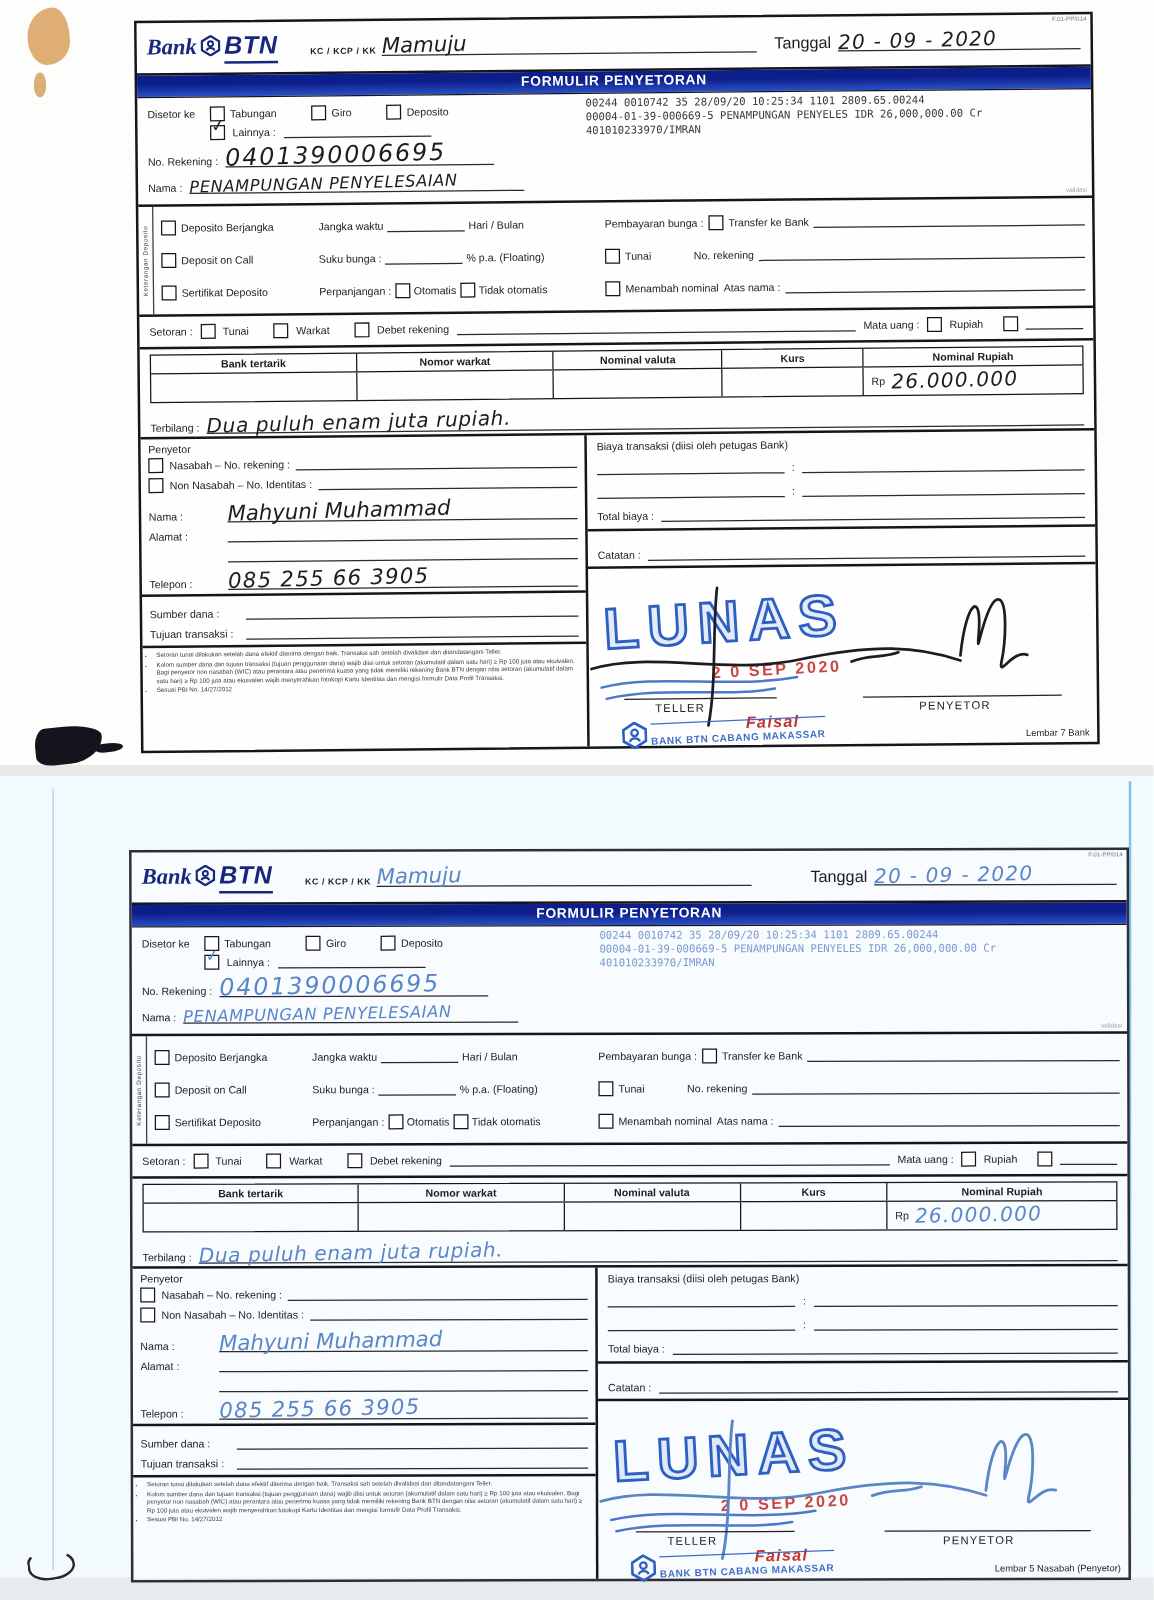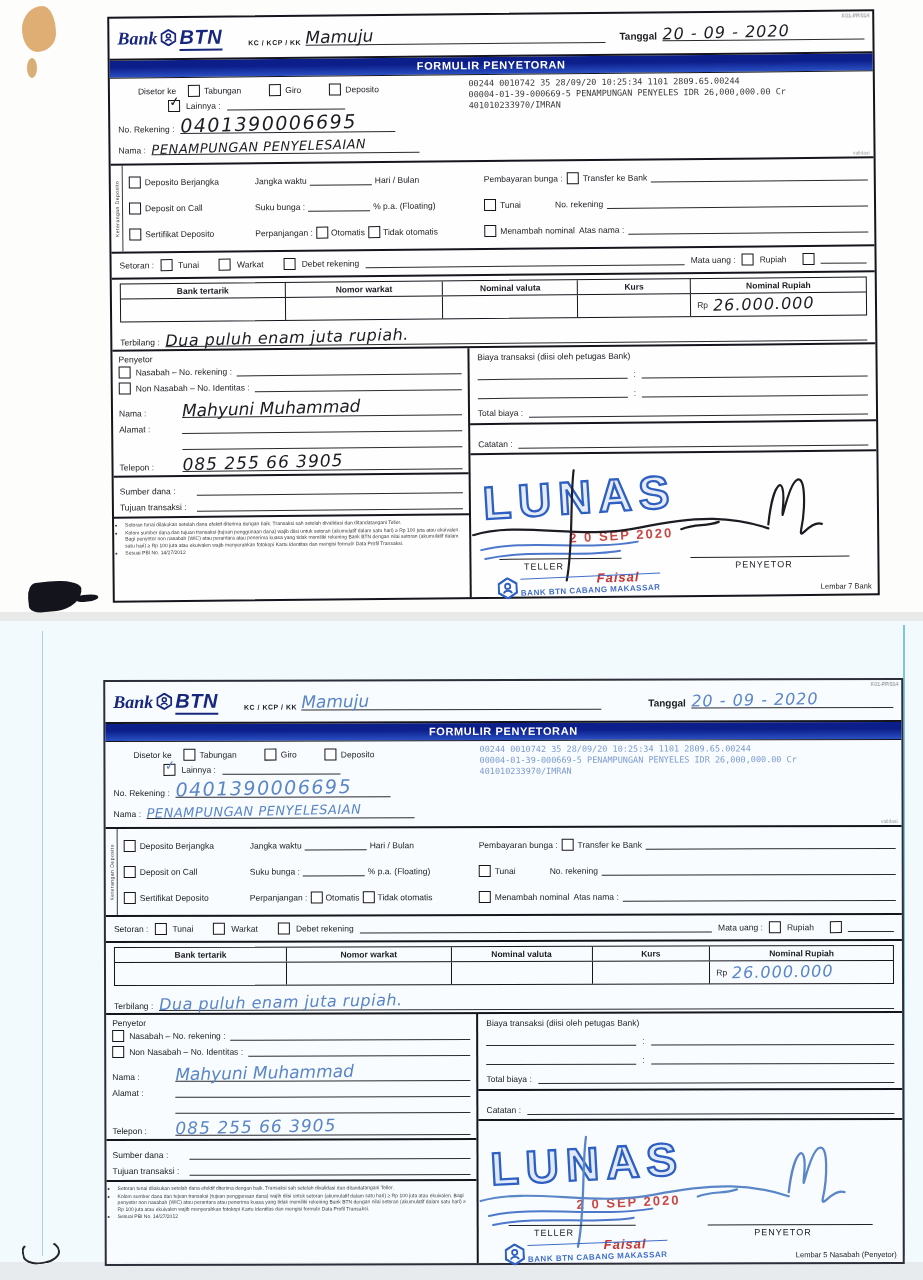--- a/index.html
+++ b/index.html
@@ -44,32 +44,32 @@
   .hdr{position:relative;height:40px;display:flex;align-items:center;padding:0 8px;}
   .logo{display:flex;align-items:baseline;gap:3px;color:var(--navy);flex:none;}
   .logo .bank{font-family:"Liberation Serif",serif;font-style:italic;font-weight:bold;font-size:18px;}
   .logo .btn{font-size:20px;font-weight:bold;font-style:italic;border-bottom:2.5px solid var(--navy);letter-spacing:.5px;}
   .hex{display:inline-block;transform:translateY(2px);}
   .branch{margin-left:26px;display:flex;align-items:flex-end;gap:4px;flex:1;}
   .branch-label{font-size:7px;font-weight:bold;letter-spacing:.5px;}
   .branch .ul{width:300px;}
   .hand-branch{font-size:17px;margin-bottom:-2px;}
   .datebox{display:flex;align-items:flex-end;gap:5px;width:245px;flex:none;}
-  .date-label{font-size:10px;font-weight:bold;}
+  .date-label{font-size:13px;font-weight:normal;}
   .datebox .ul{flex:1;}
   .hand-date{font-size:16px;margin-bottom:-2px;letter-spacing:1px;}
   .corner-code{position:absolute;right:3px;top:1px;font-size:5px;color:#777;filter:blur(.6px);}
   .titlebar{height:17px;background:linear-gradient(180deg,var(--bar_dark) 0%,var(--bar_dark) 40%,var(--bar_mid) 100%);
     color:#fff;text-align:center;font-weight:bold;font-size:11px;line-height:17px;letter-spacing:.6px;
     border-top:2px solid #15151d;}
   
   .sec-disetor{position:relative;border-top:1px solid #15151d;border-bottom:2px solid #15151d;height:80px;padding:5px 8px 0;}
   .drow{display:flex;align-items:center;gap:6px;height:15px;}
   .drow .opt{display:flex;align-items:center;gap:4px;margin-right:22px;}
-  .lbl-disetor{width:44px;margin-left:20px;}
+  .lbl-disetor{width:44px;}
   .norek-row{height:21px;display:flex;align-items:flex-end;gap:6px;}
   .norek-row .ul{width:215px;}
   .hand-norek{font-size:19px;letter-spacing:1.5px;margin-bottom:-2px;}
   .hand-nama-rek{font-size:13px;margin-bottom:-2px;letter-spacing:.5px;}
   .validation{position:absolute;left:47%;top:3px;font-family:"DejaVu Sans Mono",monospace;
     font-size:8.5px;line-height:11px;color:var(--val);}
   .validasi-note{position:absolute;right:4px;bottom:1px;font-size:5px;color:#999;}
   
   .sec-depo{display:flex;border-bottom:2px solid #15151d;height:86px;}
   .depo-side{width:11px;border-right:1px solid #3a3a42;display:flex;align-items:center;justify-content:center;}

